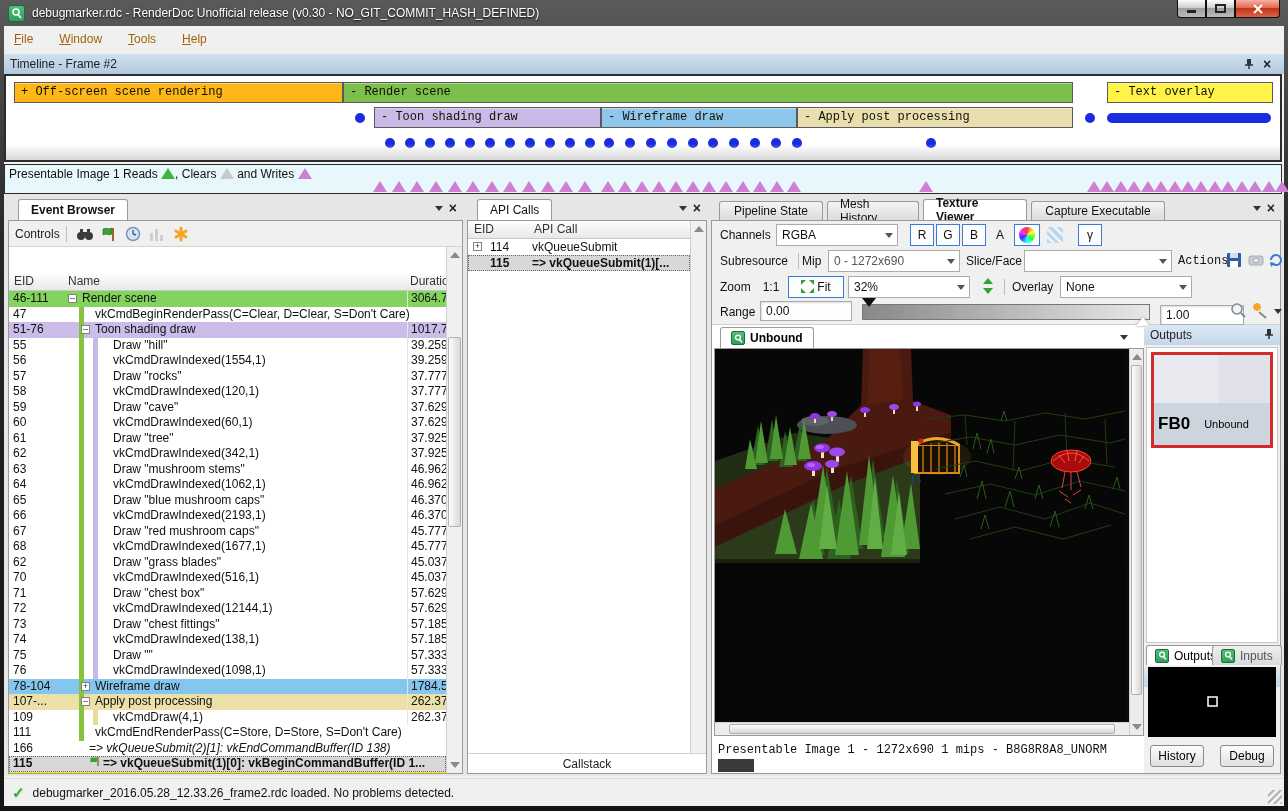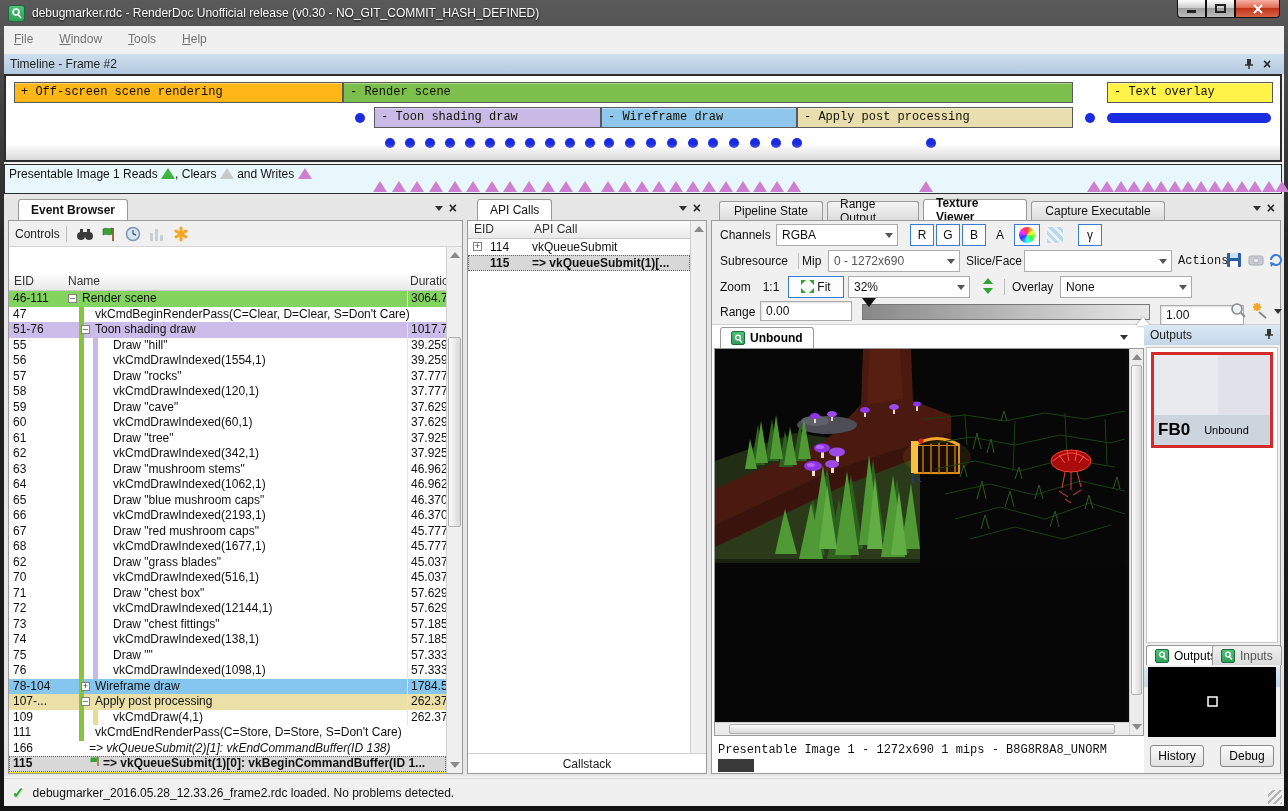--- a/index.html
+++ b/index.html
@@ -9,21 +9,21 @@
   
   .titlebar{position:absolute;left:0;top:0;width:100%;height:26px;display:flex;align-items:center;padding-left:8px;color:#fff;font-size:12px;text-shadow:0 1px 2px #000;}
   .applogo{width:17px;height:17px;border-radius:3px;background:linear-gradient(#4fc07a,#2e9e58);display:inline-flex;align-items:center;justify-content:center;margin-right:7px;border:1px solid #1d6b3a;}
   .winbtns{position:absolute;right:8px;top:0;display:flex;}
   .wbtn{width:29px;height:18px;border:1px solid #111;border-top:none;background:linear-gradient(#fdfdfd,#cfcfcf 45%,#9c9c9c 46%,#bdbdbd);display:flex;align-items:center;justify-content:center;}
   .wbtn.close{width:45px;background:linear-gradient(#f7b0a4,#e06a52 45%,#c22f12 46%,#d6664c);border-bottom-right-radius:4px;}
   .wbtn.min{border-bottom-left-radius:4px;}
   
   .inner{position:absolute;left:4px;right:4px;top:26px;bottom:5px;background:#f0f0f0;}
   .menubar{position:absolute;left:0;top:0;right:0;height:27px;background:#f0f0f0;display:flex;align-items:center;padding-left:10px;border-bottom:1px solid #f0f0f0;}
-  .menu-item{font-size:12px;color:#737373;margin-right:26px;}
+  .menu-item{font-size:12px;color:#a16207;margin-right:26px;}
   .menu-item u{text-decoration:underline;}
   
   .dock-header{position:absolute;height:20px;background:linear-gradient(#cfe0ef,#b3c9de);display:flex;align-items:center;font-size:12px;color:#222;padding:0 6px;}
   .dock-header .sp{flex:1;}
   .hdr-ico{width:14px;height:14px;display:inline-flex;align-items:center;justify-content:center;color:#222;font-size:12px;margin-left:4px;}
   
   .tl-header{left:0;right:0;top:28px;}
   .tl-box{position:absolute;left:0;right:2px;top:48px;height:88px;background:#fff;border:2px solid #2c2c2c;}
   .tl-canvas{position:absolute;left:8px;top:0;right:0;bottom:0;}
   .tl-bar{position:absolute;height:21px;border:1px solid #5a5a5a;font-family:"Liberation Mono","DejaVu Sans Mono",monospace;font-size:12px;color:#101000;line-height:19px;padding-left:6px;white-space:nowrap;overflow:hidden;box-shadow:inset 0 1px 0 rgba(255,255,255,.4);}
@@ -97,21 +97,21 @@
   .smarker{position:absolute;width:0;height:0;}
   
   .doc-tab{position:absolute;height:21px;background:#fff;border:1px solid #9a9a9a;border-bottom:none;border-radius:3px 3px 0 0;display:flex;align-items:center;padding:0 10px;font-weight:bold;font-size:12px;}
   .viewport{position:absolute;background:#0a0a0a;border:1px solid #9a9a9a;}
   .tex-status{position:absolute;font-size:12px;color:#111;}
   .swatch{position:absolute;width:36px;height:13px;background:#3a3a3a;}
   
   .outcol{position:absolute;background:#f0f0f0;}
   .outhdr{position:absolute;left:0;right:0;height:20px;background:linear-gradient(#dce9f5,#c3d6e8);font-size:12px;color:#222;display:flex;align-items:center;padding:0 6px;}
   .fbbox{position:absolute;border:3px solid #d42a2a;background:linear-gradient(90deg,#e9e9f0 55%,#e1e1ea 55%);}
-  .fbband{position:absolute;left:0;right:0;bottom:0;height:30px;background:#ccd4de;display:flex;align-items:center;margin-top:12px;}
+  .fbband{position:absolute;left:0;right:0;bottom:0;height:42px;background:#ccd4de;display:flex;align-items:center;margin-top:12px;}
   .minitab{position:absolute;height:20px;display:flex;align-items:center;font-size:12px;border:1px solid #9a9a9a;border-bottom:none;border-radius:3px 3px 0 0;padding:0 8px;background:#fff;}
   .minitab.inactive{background:linear-gradient(#f0f0f0,#dadada);color:#555;}
   .pxview{position:absolute;background:#000;}
   .pbtn{position:absolute;height:22px;background:linear-gradient(#fdfdfd,#e0e0e0);border:1px solid #8a8a8a;border-radius:3px;font-size:12px;text-align:center;line-height:20px;}
   
   .statusbar{position:absolute;left:0;right:0;bottom:0;height:28px;background:#f0f0f0;border-top:1px solid #dcdcdc;display:flex;align-items:center;font-size:12px;color:#111;padding-left:8px;}
   .check{color:#2fa52f;font-weight:bold;font-size:15px;margin-right:8px;text-shadow:1px 1px 0 #bfe8bf;}
   .grip{position:absolute;right:2px;bottom:2px;width:14px;height:14px;background:repeating-linear-gradient(135deg,transparent 0 3px,#b5b5b5 3px 5px);}
   .greenlogo{width:14px;height:14px;border-radius:2px;background:linear-gradient(#4fc07a,#2e9e58);display:inline-flex;align-items:center;justify-content:center;margin-right:5px;border:1px solid #1d6b3a;flex:none;}
 </style>
@@ -577,21 +577,21 @@
         </div>
       </div>
 
       <div class="panel" style="left:707px;width:570px;">
         <div class="tabbar" id="rtabs">
           <span class="ticons">
               <span class="caret"></span>
               <span class="xclose">×</span>
             </span>
         <div class="tab inactive" style="left: 8px; width: 104px; justify-content: center;">Pipeline State</div>
-            <div class="tab inactive" style="left: 116px; width: 92px; justify-content: center;">Range Output</div>
+            <div class="tab inactive" style="left: 116px; width: 92px; justify-content: center;">Mesh History</div>
             <div class="tab" style="left: 212px; width: 104px; justify-content: center;">Texture Viewer</div>
             <div class="tab inactive" style="left: 320px; width: 134px; justify-content: center;">Capture Executable</div>
           </div>
         <div class="pcontent">
 
           <div class="tv-controls">
             <span class="lbl" style="left:8px;top:3px;">Channels</span>
             <div class="combo" style="left:64px;top:3px;width:122px;"><span>RGBA</span><span class="ar"></span></div>
             <div class="btn on" style="left:198px;top:3px;width:24px;">R</div>
             <div class="btn on" style="left:224px;top:3px;width:24px;">G</div>

